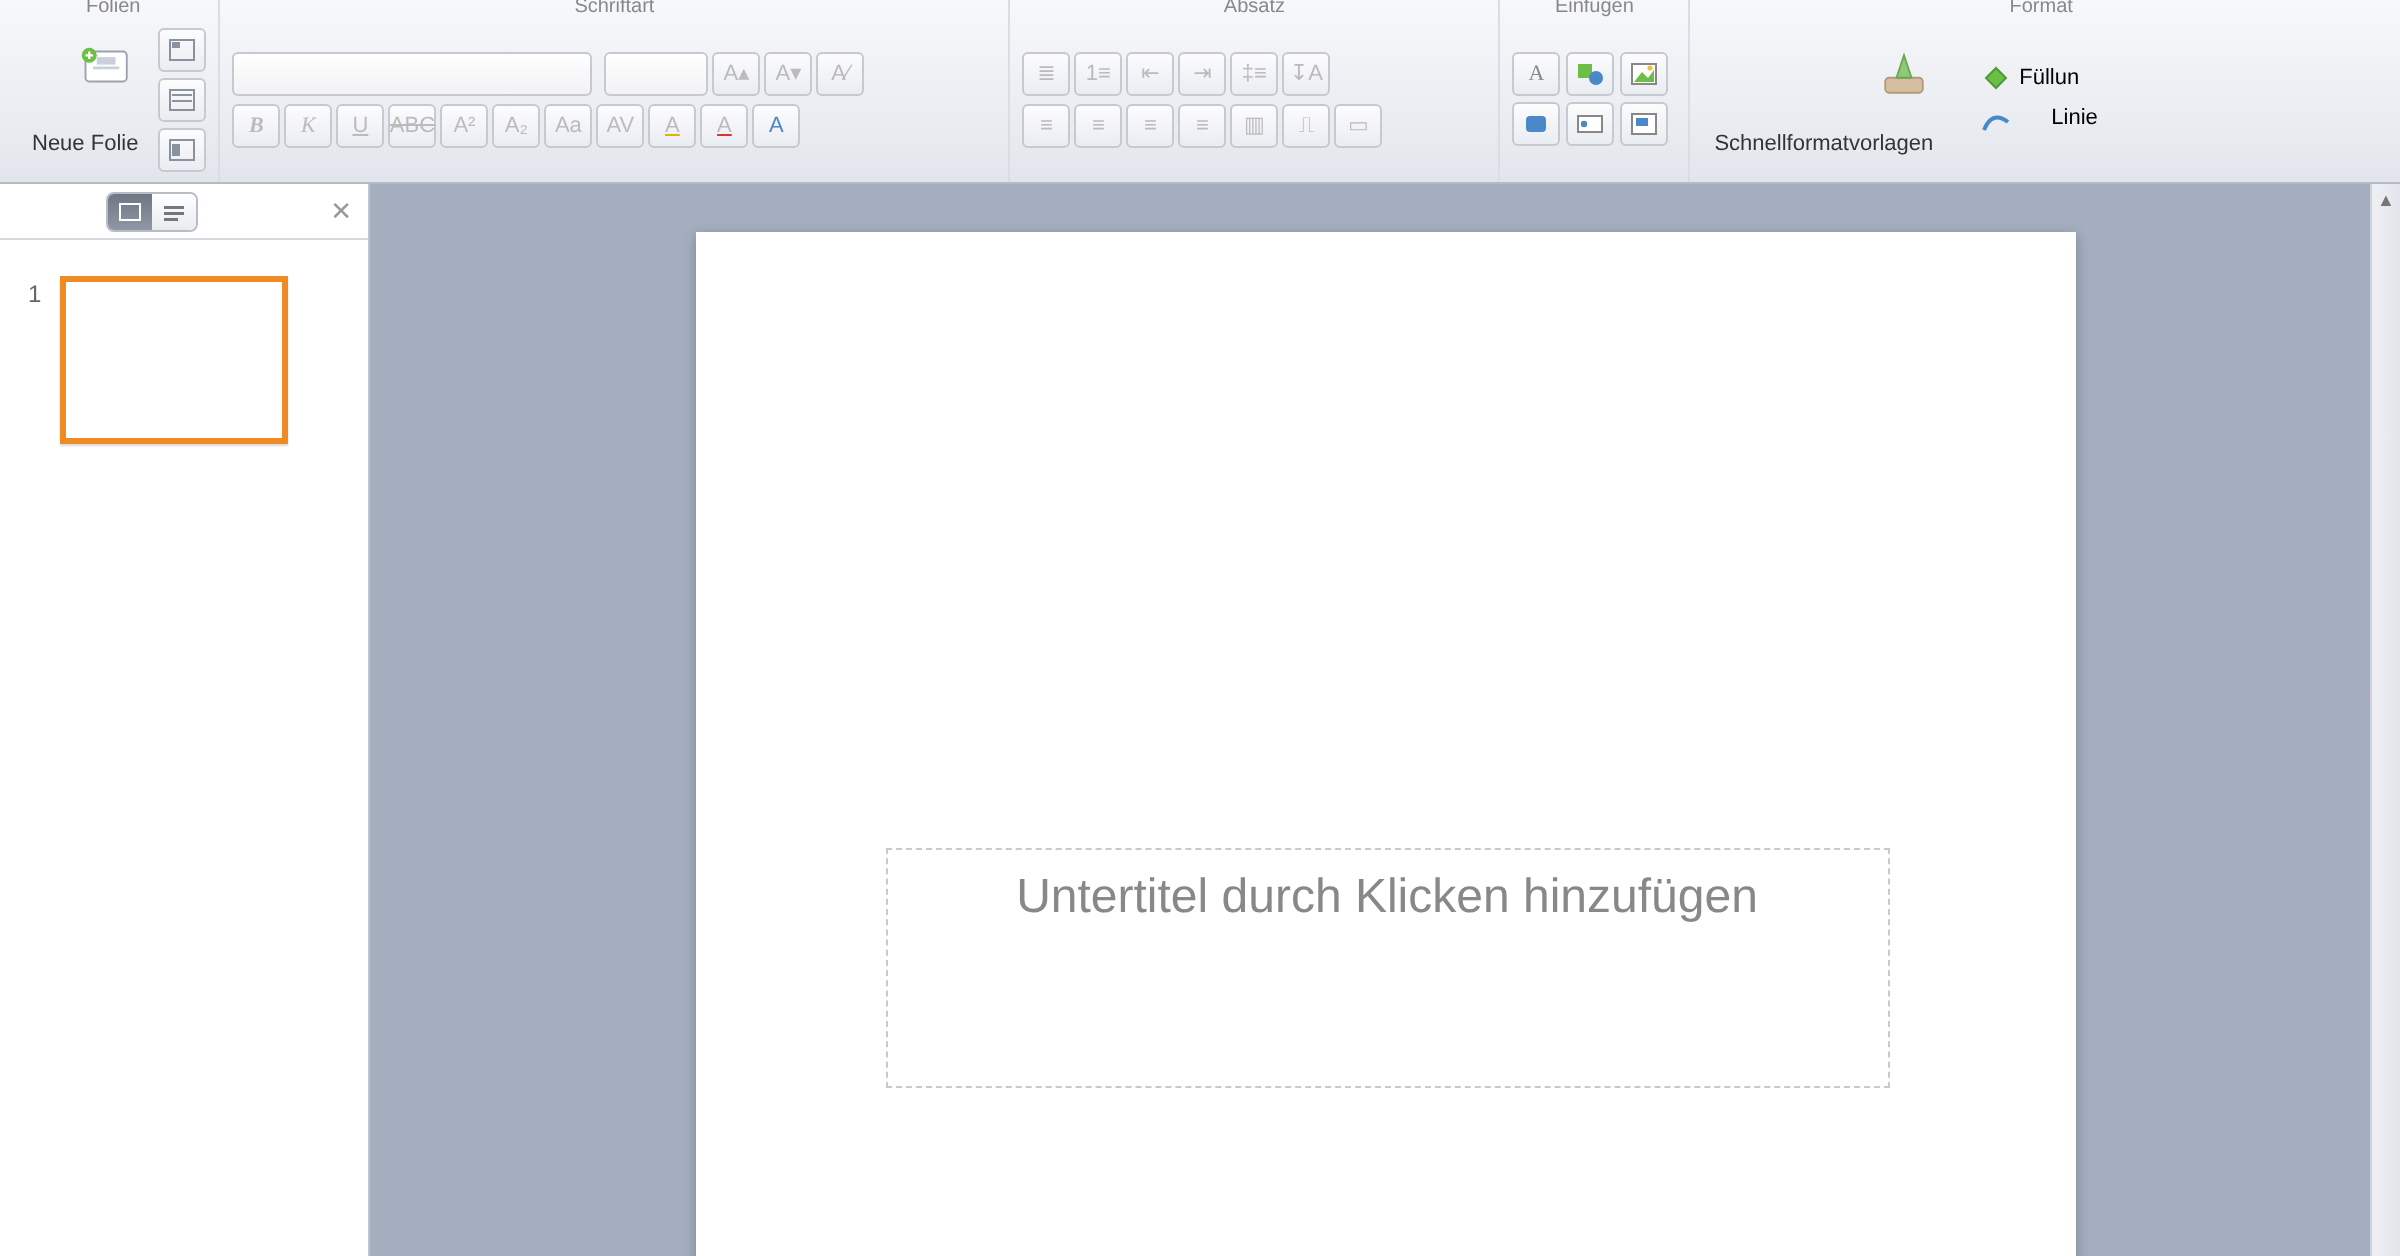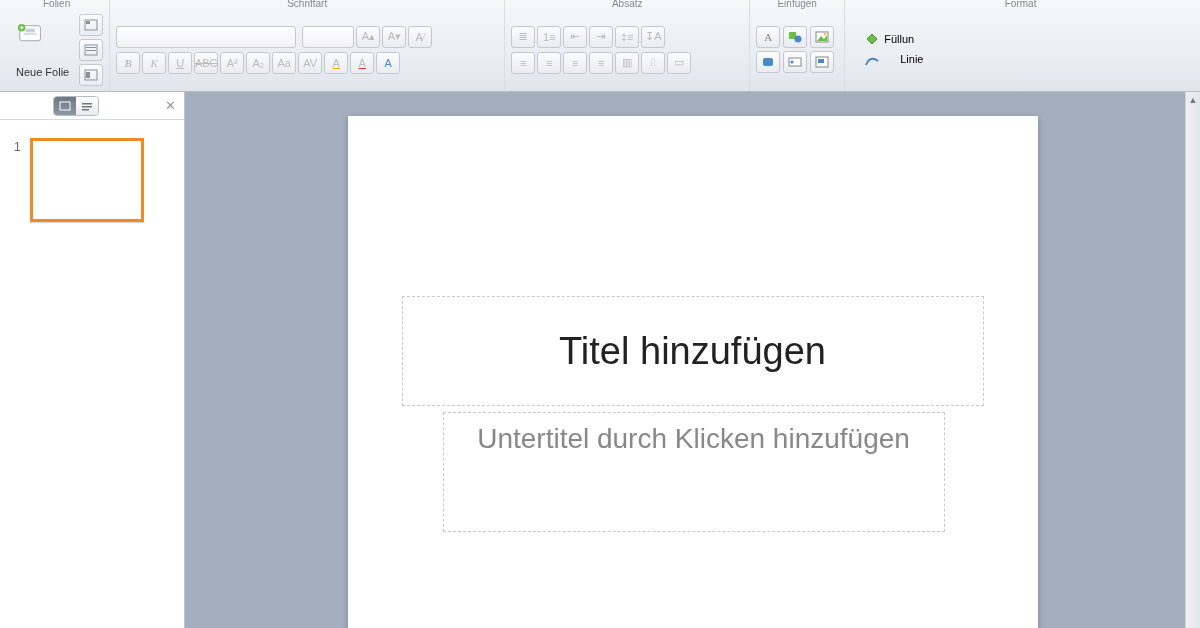--- a/index.html
+++ b/index.html
@@ -42,21 +42,21 @@
     margin-top: 10px;
     display: flex;
     align-items: center;
     gap: 4px;
     flex: 1;
   }
 
   .btn-big {
     display: flex;
     flex-direction: column;
-    align-items: flex-start;
+    align-items: flex-end;
     gap: 14px;
     padding: 4px 6px;
     color: #333;
     cursor: default;
   }
   .btn-big-icon {
     width: 30px;
     height: 30px;
   }
   .btn-big-label {
@@ -213,26 +213,26 @@
     width: 582px;
     height: 110px;
     border: 1px dashed #c9c9c9;
     display:flex;align-items:center;justify-content:center;
     font-size: 38px;
     color: #222;
   }
   .subtitle-box {
     position: absolute;
     left: 95px;
-    top: 296px;
+    top: 308px;
     width: 502px;
     height: 120px;
     border: 1px dashed #c9c9c9;
     padding: 10px 14px;
-    font-size: 28px;
+    font-size: 24px;
     color: #888;
     text-align: center;
   }
 
   .scrollbar-v {
     position: absolute;
     right: 0; top: 0; bottom: 0;
     width: 15px;
     background: linear-gradient(90deg,#eef0f4,#e2e5eb);
     border-left: 1px solid #cfd3da;
@@ -420,20 +420,29 @@
               <rect x="3" y="3" width="6" height="4" fill="#4a88c7"></rect>
             </svg>
           </div>
       </div>
     </div>
   </div>
 
   <div class="ribbon-group" style="flex:1;border-right:none">
     <div class="ribbon-group-label">Format</div>
     <div class="ribbon-group-body">
+      <div class="btn-big">
+        <div class="btn-big-icon">
+          <svg viewBox="0 0 32 32">
+              <rect x="6" y="18" width="20" height="8" rx="2" fill="#d6bfa0" stroke="#b39a77"></rect>
+              <path d="M12 18 L16 6 L20 18 Z" fill="#8fc978" stroke="#6aa853"></path>
+            </svg>
+        </div>
+        <div class="btn-big-label">Schnellformatvorlagen</div>
+      </div>
       <div class="sep-v"></div>
       <div style="display:flex;flex-direction:column;gap:6px">
         <div style="display:flex;align-items:center;gap:4px">
           <svg width="16" height="16">
               <path d="M3 8l5-5 5 5-5 5z" fill="#6bbf47" stroke="#4d9a33"></path>
             </svg>
           <span>Füllun</span>
         </div>
         <div style="display:flex;align-items:flex-start;gap:20px">
           <svg width="16" height="16">
@@ -469,23 +478,20 @@
     <div class="thumb-list">
       <div class="thumb">
         <div class="slide-num">1</div>
         <div class="thumb-box"></div>
       </div>
     </div>
   </div>
 
   <div class="canvas-wrap">
     <div class="slide">
-      <div class="title-box">
-        <span>Titel hinzufügen</span>
-      </div>
       <div class="subtitle-box">
         <span>Untertitel durch Klicken hinzufügen</span>
       </div>
     </div>
     <div class="scrollbar-v">
       <div class="up">
           <span>▲</span>
         </div>
       <div style="flex:1"></div>
       <div class="down" style="position:absolute;bottom:0;left:0;right:0">

